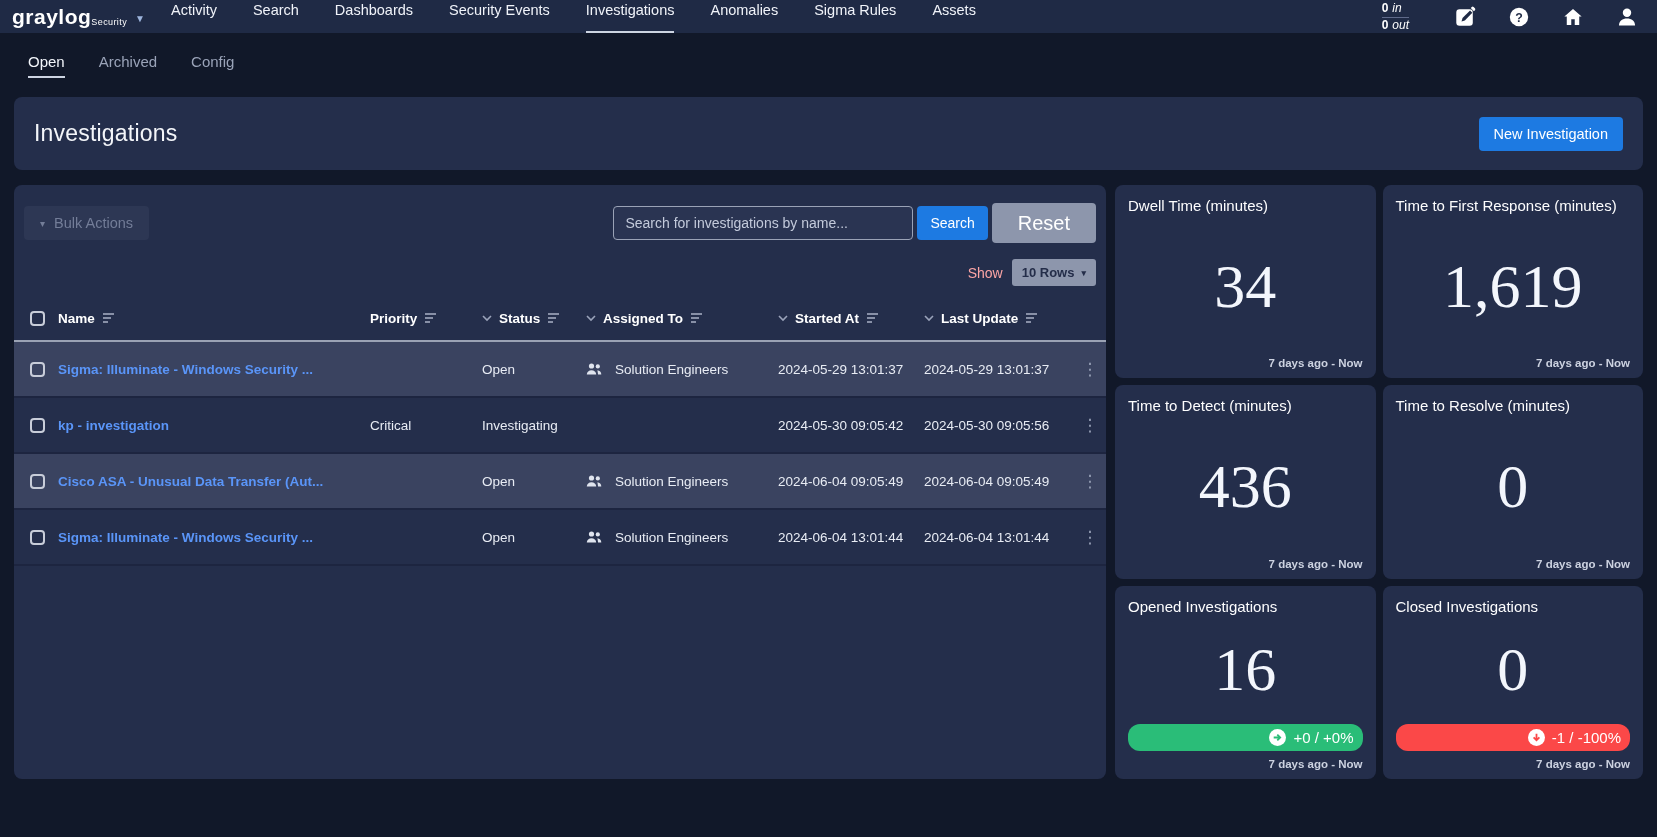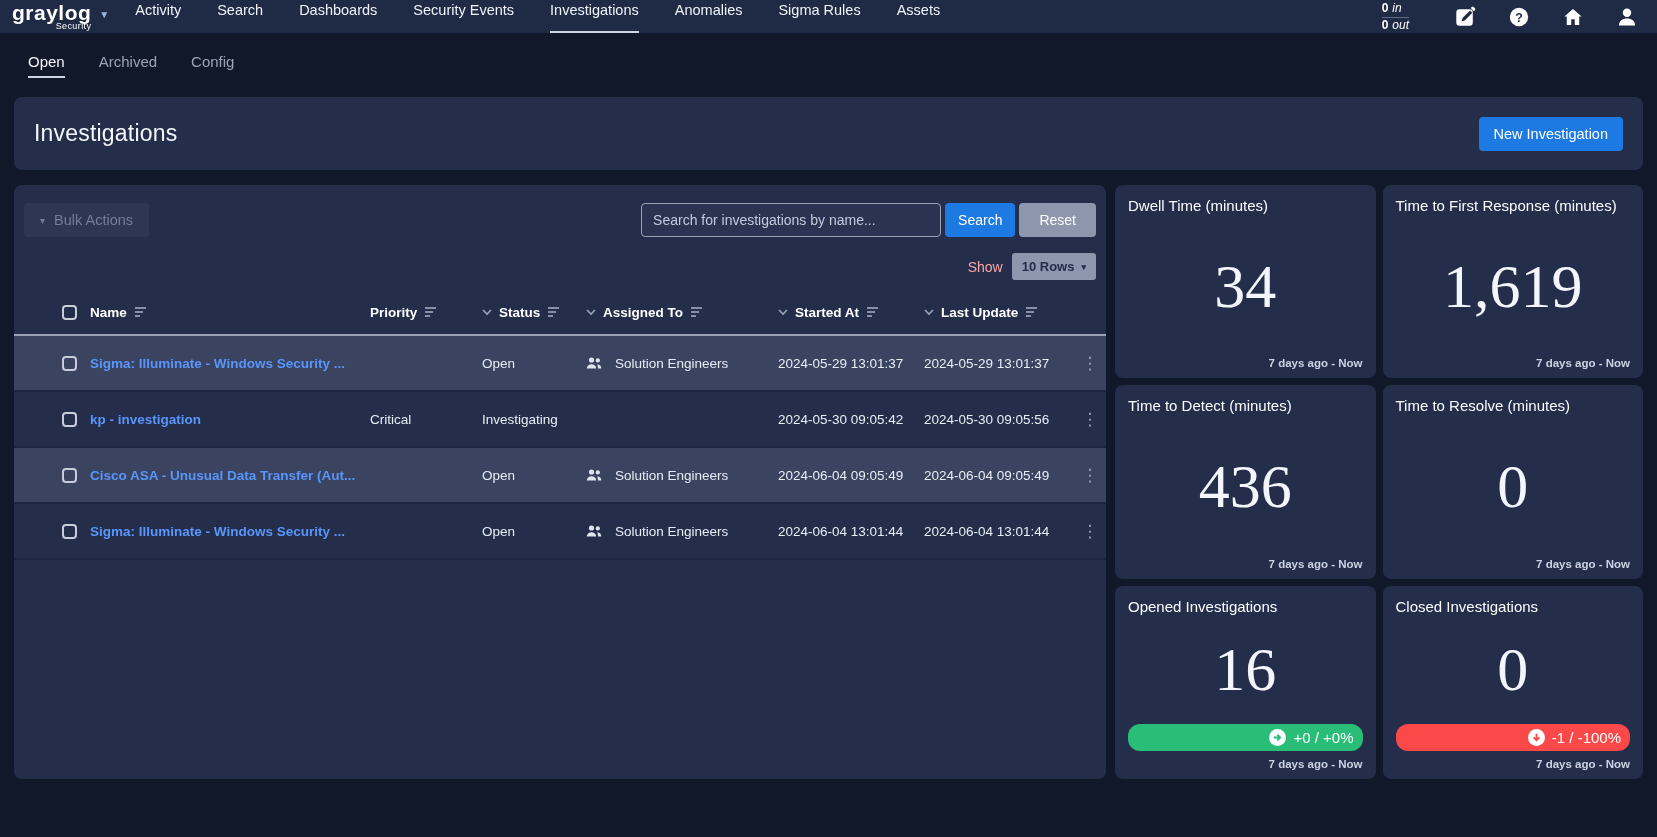--- a/index.html
+++ b/index.html
@@ -9,21 +9,21 @@
     background:#111829;
     color:#e8ecf4;
   }
 
   
   .topnav {
     height:33px; background:#1f2a45; display:flex; align-items:center;
     padding:0 18px 0 12px;
   }
   .brand { display:flex; align-items:flex-start; gap:8px; margin-right:26px; }
-  .brand-text { display:flex; flex-direction:column; line-height:1; }
+  .brand-text { display:flex; flex-direction:row; line-height:1; }
   .brand-name { font-size:21px; font-weight:700; color:#fff; letter-spacing:.5px; }
   .brand-edition { font-size:9px; color:#fff; align-self:flex-end; margin-top:-1px; letter-spacing:.4px; }
   .brand-caret { color:#9db5dd; font-size:10px; margin-top:7px; }
   .topnav-items { display:flex; align-items:center; gap:36px; height:100%; }
   .topnav-item { font-size:14.5px; color:#f0f3f9; cursor:pointer; height:100%;
     display:flex; border-bottom:2px solid transparent; padding-top:2px; }
   .topnav-item.active { border-bottom-color:#cdd4e2; }
   .topnav-right { margin-left:auto; display:flex; align-items:center; gap:30px; }
   .throughput { font-size:12px; color:#fff; line-height:1.2; margin-right:14px; }
   .throughput .tline { display:flex; gap:4px; align-items:baseline; }
@@ -57,28 +57,28 @@
   .bulk-btn { background:#2d3754; color:#737d98; font-size:14.5px; padding:9px 16px; border-radius:4px;
     display:flex; align-items:center; gap:9px; cursor:default; }
   .bulk-btn .caret { font-size:10px; color:#737d98; }
   .search-group { display:flex; align-items:center; gap:4px; }
   .search-input {
     width:300px; height:34px; background:#2a3452; border:1px solid #9aa2b6; border-radius:4px;
     color:#d4dae8; font-size:14px; padding:0 11px; font-family:inherit; outline:none;
   }
   .search-input::placeholder { color:#c3cadb; }
   .btn-search { background:#1d7ae2; color:#fff; font-size:14px; height:34px; padding:0 13px; }
-  .btn-reset { background:#8d96ac; color:#fff; font-size:14px; height:34px; padding:0 20px; }
+  .btn-reset { background:#8d96ac; color:#fff; font-size:20px; height:40px; padding:0 26px; }
   .show-row { display:flex; align-items:center; justify-content:flex-end; gap:9px; padding:16px 10px 10px 0; }
   .show-label { font-size:14px; color:#fca5a5; }
   .rows-dropdown { background:#8d96ac; color:#242d49; font-size:13px; font-weight:700; padding:6px 10px;
     border-radius:3px; display:flex; align-items:center; gap:7px; cursor:pointer; }
   .rows-dropdown .caret { font-size:9px; }
 
-  .tgrid { display:grid; grid-template-columns:44px minmax(0,1fr) 112px 104px 192px 146px 150px 32px; align-items:center;padding-left:32px; }
+  .tgrid { display:grid; grid-template-columns:44px minmax(0,1fr) 112px 104px 192px 146px 150px 32px; align-items:center; }
   .thead { height:46px; border-bottom:2px solid #9aa2b4; font-weight:700; font-size:13.5px; color:#fff; }
   .hcell { display:flex; align-items:center; gap:7px; }
   .chev { display:flex; }
   .trow { height:56px; border-bottom:2px solid #1d2540; font-size:13.5px; }
   .trow.striped { background:#3a4360; }
   .cb { width:15px; height:15px; border:2px solid #c8cdd9; border-radius:4px; background:transparent; margin-left:16px; cursor:pointer; }
   .name-link { color:#5a95f8; font-weight:700; cursor:pointer; white-space:nowrap; overflow:hidden; text-overflow:ellipsis; padding-right:14px; }
   .assigned-cell { display:flex; align-items:flex-start; gap:13px; }
   .kebab { color:#97a0b6; font-size:17px; text-align:center; cursor:pointer; line-height:1; letter-spacing:0; }
 

